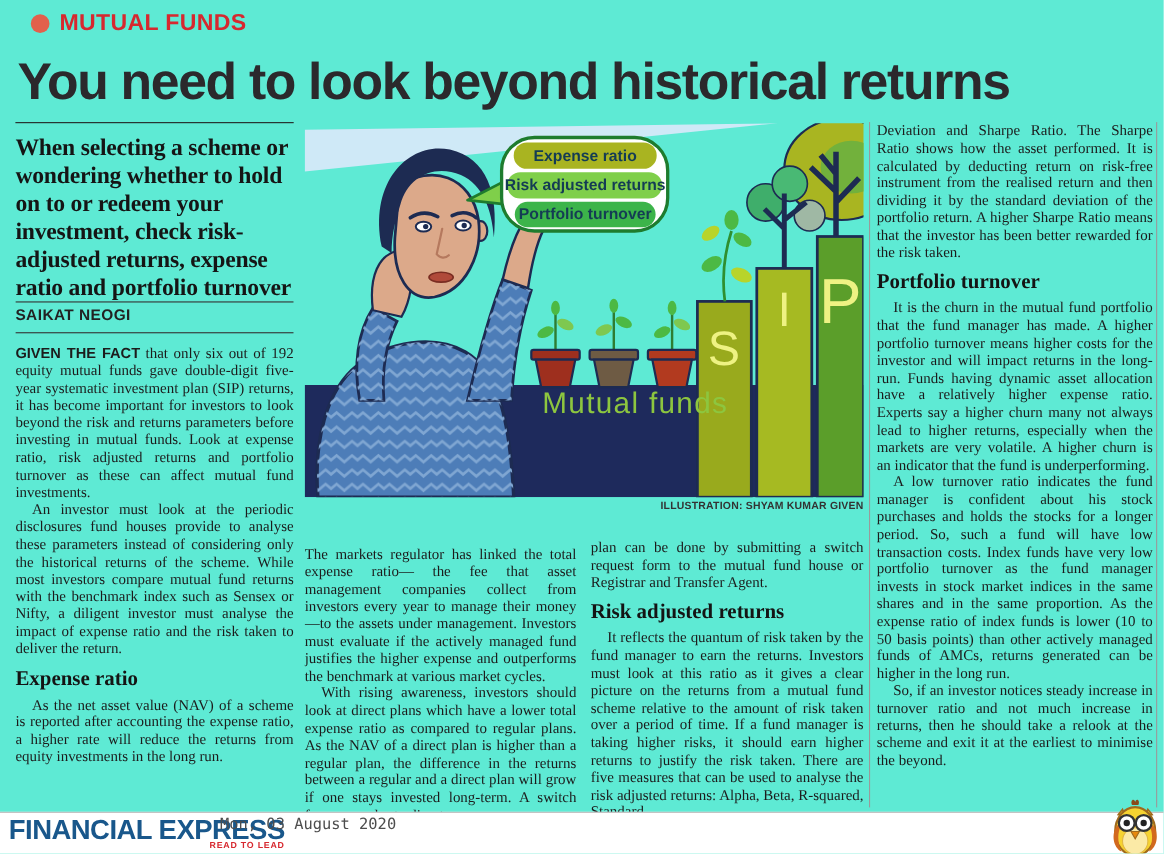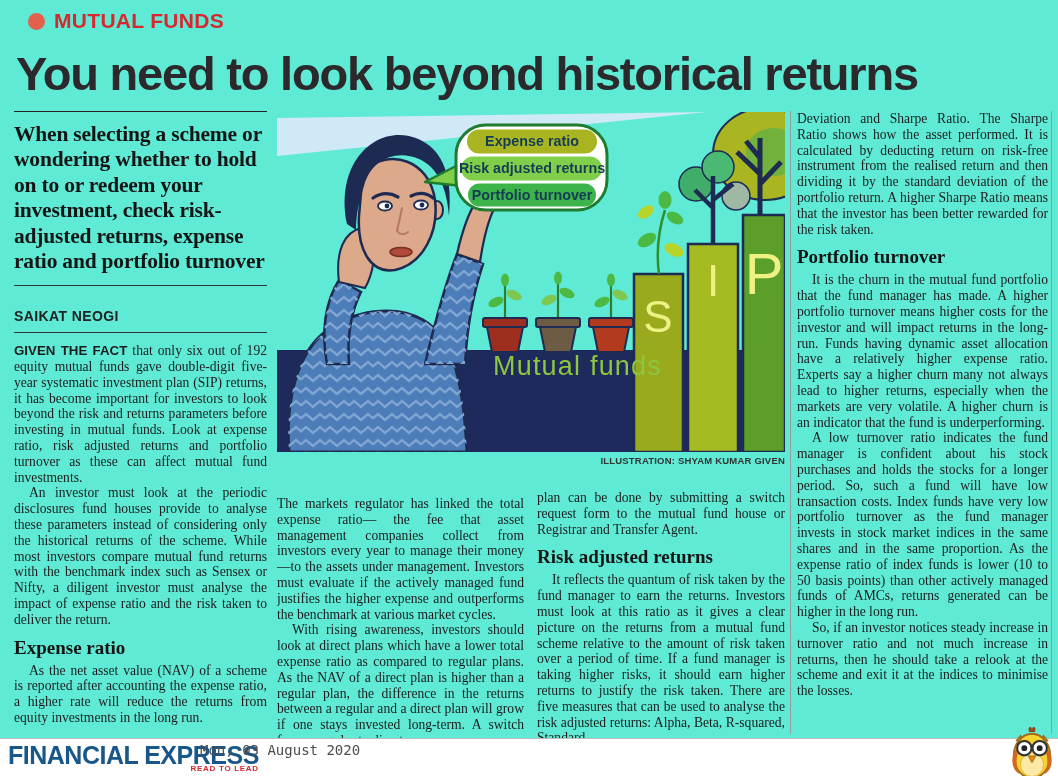--- a/index.html
+++ b/index.html
@@ -19,22 +19,22 @@
   .col { position:absolute; text-align:justify; font-size:13.6px; line-height:15.8px; color:#1c1c1c; overflow:hidden; }
   .col p { margin:0; }
   .col p.indent { text-indent:15px; }
   .col1 { left:14px;  top:111px; width:253px; height:624px; border-top:1.6px solid #222; }
   .col2 { left:277px; top:496px; width:247px; height:265px; }
   .col3 { left:537px; top:470px; width:248px; height:265px;margin-top:20px; }
   .col4 { left:797px; top:111px; width:251px; height:624px; }
 
   .standfirst { font-size:21.5px; line-height:25.4px; font-weight:bold; color:#151515;
                 text-align:left; padding-top:10px; letter-spacing:-0.2px; }
-  .byline-block { margin-top:11px; border-top:1.4px solid #333; border-bottom:1.4px solid #333;
-                  padding:23px 0 7px; }
+  .byline-block { border-top:1.4px solid #333; border-bottom:1.4px solid #333;
+                  padding:4px 0 7px; }
   .byline { font-family:"Liberation Sans",sans-serif; font-weight:bold; font-size:14px;
             color:#222; letter-spacing:0.4px; }
   .bodystart { margin-top:10px !important; }
   .leadin { font-family:"Liberation Sans",sans-serif; font-weight:bold; font-size:13.3px; }
   .sechead { font-size:19px; line-height:22px; margin:9px 0 4px !important; text-align:left; color:#141414; }
 
   .vrule { position:absolute; top:111px; height:623px; width:1px; background:#9a9a9a; }
   .vrule.r1 { left:790px; }
   .vrule.r2 { left:1051px; }
 
@@ -204,21 +204,21 @@
     <p>plan can be done by submitting a switch request form to the mutual fund house or Registrar and Transfer Agent.</p>
     <h2 class="sechead">Risk adjusted returns</h2>
     <p class="indent">It reflects the quantum of risk taken by the fund manager to earn the returns. Investors must look at this ratio as it gives a clear picture on the returns from a mutual fund scheme relative to the amount of risk taken over a period of time. If a fund manager is taking higher risks, it should earn higher returns to justify the risk taken. There are five measures that can be used to analyse the risk adjusted returns: Alpha, Beta, R-squared, Standard</p>
   </div>
 
   <div class="col col4">
     <p>Deviation and Sharpe Ratio. The Sharpe Ratio shows how the asset performed. It is calculated by deducting return on risk-free instrument from the realised return and then dividing it by the standard deviation of the portfolio return. A higher Sharpe Ratio means that the investor has been better rewarded for the risk taken.</p>
     <h2 class="sechead">Portfolio turnover</h2>
     <p class="indent">It is the churn in the mutual fund portfolio that the fund manager has made. A higher portfolio turnover means higher costs for the investor and will impact returns in the long-run.  Funds having dynamic asset allocation have a relatively higher expense ratio. Experts say a higher churn many not always lead to higher returns, especially when the markets are very volatile. A higher churn is an indicator that the fund is underperforming.</p>
     <p class="indent">A low turnover ratio indicates the fund manager is confident about his stock purchases and holds the stocks for a longer period. So, such a fund will have low transaction costs. Index funds have very low portfolio turnover as the fund manager invests in stock market indices in the same shares and in the same proportion. As the expense ratio of index funds is lower (10 to 50 basis points) than other actively managed funds of AMCs, returns generated can be higher in the long run.</p>
-    <p class="indent">So, if an investor notices steady increase in turnover ratio and not much increase in returns, then he should take a relook at the scheme and exit it at the indices to minimise the losses.</p>
+    <p class="indent">So, if an investor notices steady increase in turnover ratio and not much increase in returns, then he should take a relook at the scheme and exit it at the earliest to minimise the beyond.</p>
   </div>
 
   <div class="vrule r1"></div>
   <div class="vrule r2"></div>
 
   <div class="footer">
     <div class="fe-logo">
       <span>FINANCIAL EXPRESS</span>
       <div class="fe-tagline">READ TO LEAD</div>
     </div>

